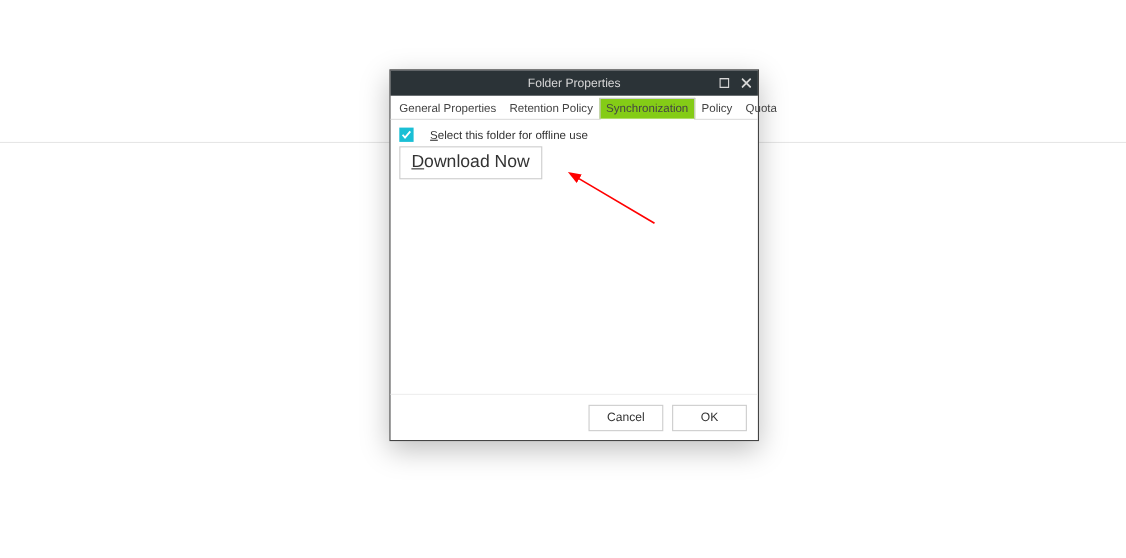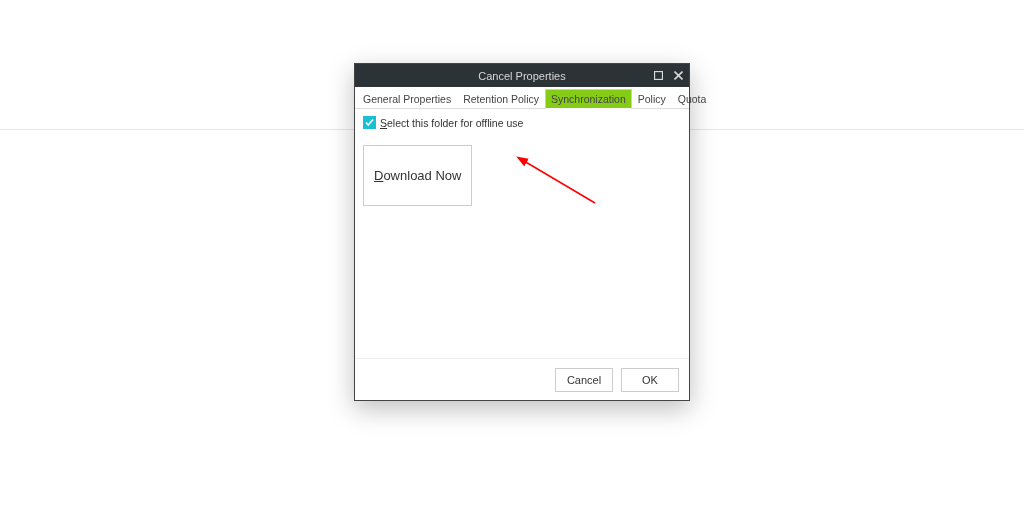--- a/index.html
+++ b/index.html
@@ -95,83 +95,83 @@
       left:0;right:0;bottom:-1px;height:1px;background:#fff;
     }
     .content {
       flex: 1;
       padding: 7px 8px;
       position: relative;
     }
     .checkbox-row {
       display: flex;
       align-items: center;
-      gap: 4px;
+      gap: 15px;
     }
     .checkbox {
       width: 13px;
       height: 13px;
       background: #1abfd5;
       display: flex;
       align-items: center;
       justify-content: center;
       cursor: pointer;
     }
     .checkbox svg { display:block; }
     .checkbox-label {
       font-size: 10.5px;
       color: #333;
       cursor: pointer;
     }
     .checkbox-label .ul { text-decoration: underline; }
     .dl-btn {
-      margin-top: 16px;
+      margin-top: 4px;
       display: inline-block;
       border: 1px solid #ccc;
-      padding: 22px 10px;
-      font-size: 13px;
+      padding: 5px 10px;
+      font-size: 16px;
       color: #333;
       background: #fff;
       cursor: pointer;
     }
     .dl-btn .ul { text-decoration: underline; }
     .footer {
       height: 42px;
       display: flex;
       justify-content: flex-end;
       align-items: center;
       gap: 8px;
       padding: 0 10px;
       border-top: 1px solid #eee;
     }
     .ft-btn {
       border: 1px solid #ccc;
       padding: 5px 0;
-      width: 58px;
+      width: 68px;
       text-align:center;
       font-size: 11px;
       color: #333;
       background: #fff;
       cursor: pointer;
     }
     .arrow {
       position: absolute;
       left: 155px;
       top: 44px;
       pointer-events: none;
     }
   </style>
 </head>
 <body>
 
 <div class="bg-line"></div>
 
 <div class="dialog">
   <div class="titlebar">
-    <div class="title">Cancel Properties</div>
+    <div class="title">Folder Properties</div>
     <div class="tb-icons">
       <div class="icon">
         <svg width="9" height="9" viewBox="0 0 9 9">
             <rect x="0.5" y="0.5" width="8" height="8" fill="none" stroke="#d7d7d7" stroke-width="1.3"></rect>
           </svg>
       </div>
       <div class="icon">
         <svg width="9" height="9" viewBox="0 0 9 9">
             <path d="M0.5 0.5 L8.5 8.5 M8.5 0.5 L0.5 8.5" stroke="#d7d7d7" stroke-width="1.6"></path>
           </svg>

